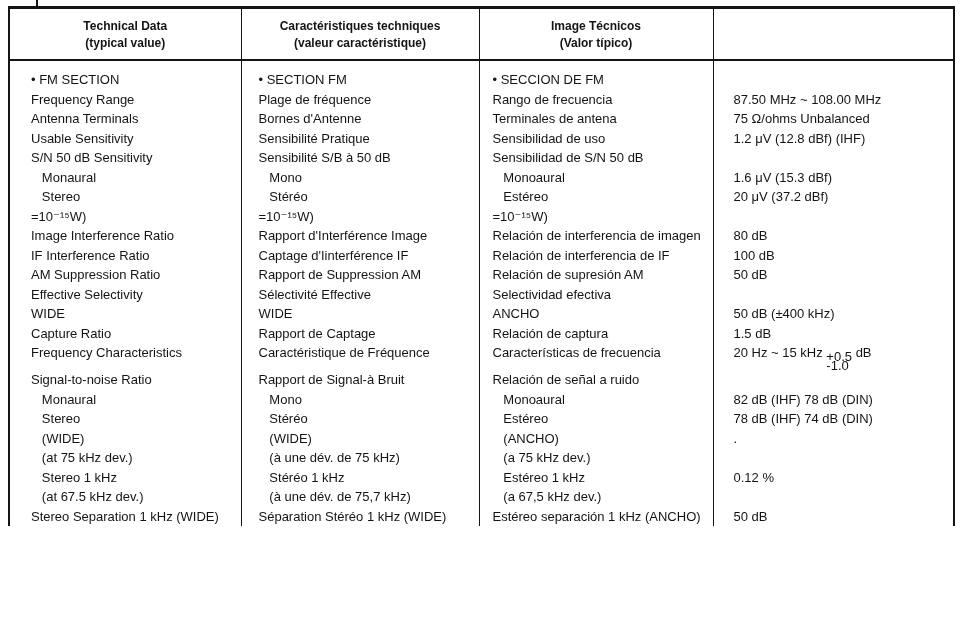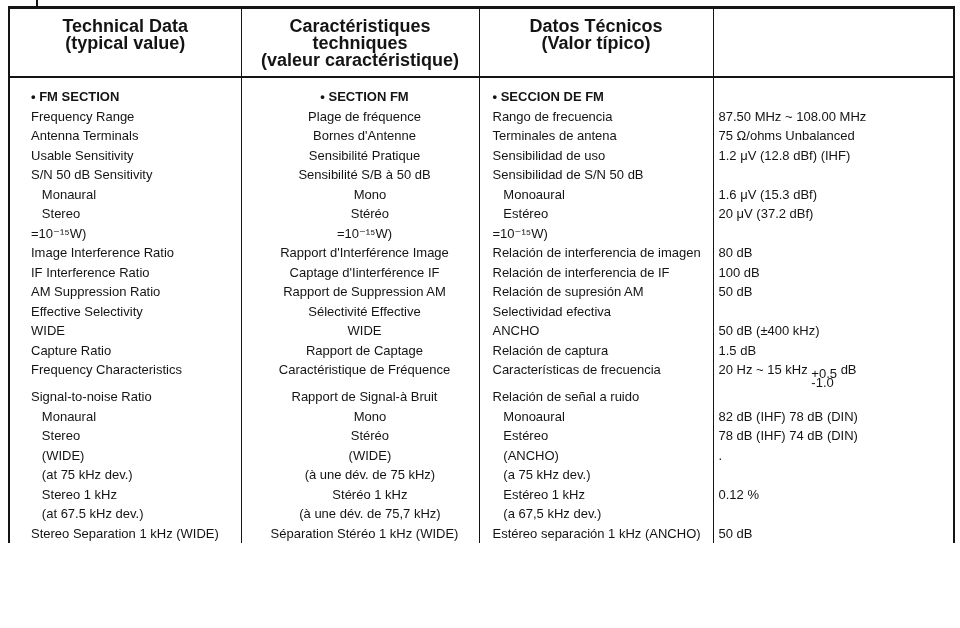--- a/index.html
+++ b/index.html
@@ -41,36 +41,36 @@
   table.spec td {
     vertical-align: top;
   }
   table.spec td:not(:first-child) {
     border-left: 1.5px solid #141414;
   }
   thead td {
     border-bottom: 2px solid #141414;
     text-align: center;
     font-weight: bold;
-    font-size: 18px;
+    font-size: 12px;
     line-height: 17px;
     padding: 9px 4px 7px 4px;
   }
   tbody td {
     font-size: 13px;
     line-height: 19.5px;
     white-space: pre-wrap;
     padding: 0 8px 0 13px;
   }
   tbody td:nth-child(1) { padding-left: 21px; }
-  tbody td:nth-child(2) { padding-left: 17px; text-align: center; }
+  tbody td:nth-child(2) { padding-left: 17px; }
   tbody td:nth-child(3) { }
-  tbody td:nth-child(4) { padding-left: 5px; }
+  tbody td:nth-child(4) { padding-left: 20px; }
   tbody tr:first-child td { padding-top: 9px; }
-  tbody tr.bold td { font-weight: bold; }
+  tbody tr.bold td { font-weight: normal; }
   .stack {
     display: inline-flex;
     flex-direction: column;
     align-items: flex-start;
     vertical-align: -4px;
     font-size: 13px;
     line-height: 9px;
   }
 </style>
 </head>
@@ -90,21 +90,21 @@
       <tr>
         <td>
           <div>Technical Data</div>
           <div>(typical value)</div>
         </td>
         <td>
           <div>Caractéristiques techniques</div>
           <div>(valeur caractéristique)</div>
         </td>
         <td>
-          <div>Datos Técnicos</div>
+          <div>Image Técnicos</div>
           <div>(Valor típico)</div>
         </td>
         <td></td>
       </tr>
     </thead>
     <tbody>
         <tr class="bold">
           <td>• FM SECTION</td>
           <td>• SECTION FM</td>
           <td>• SECCION DE FM</td>

